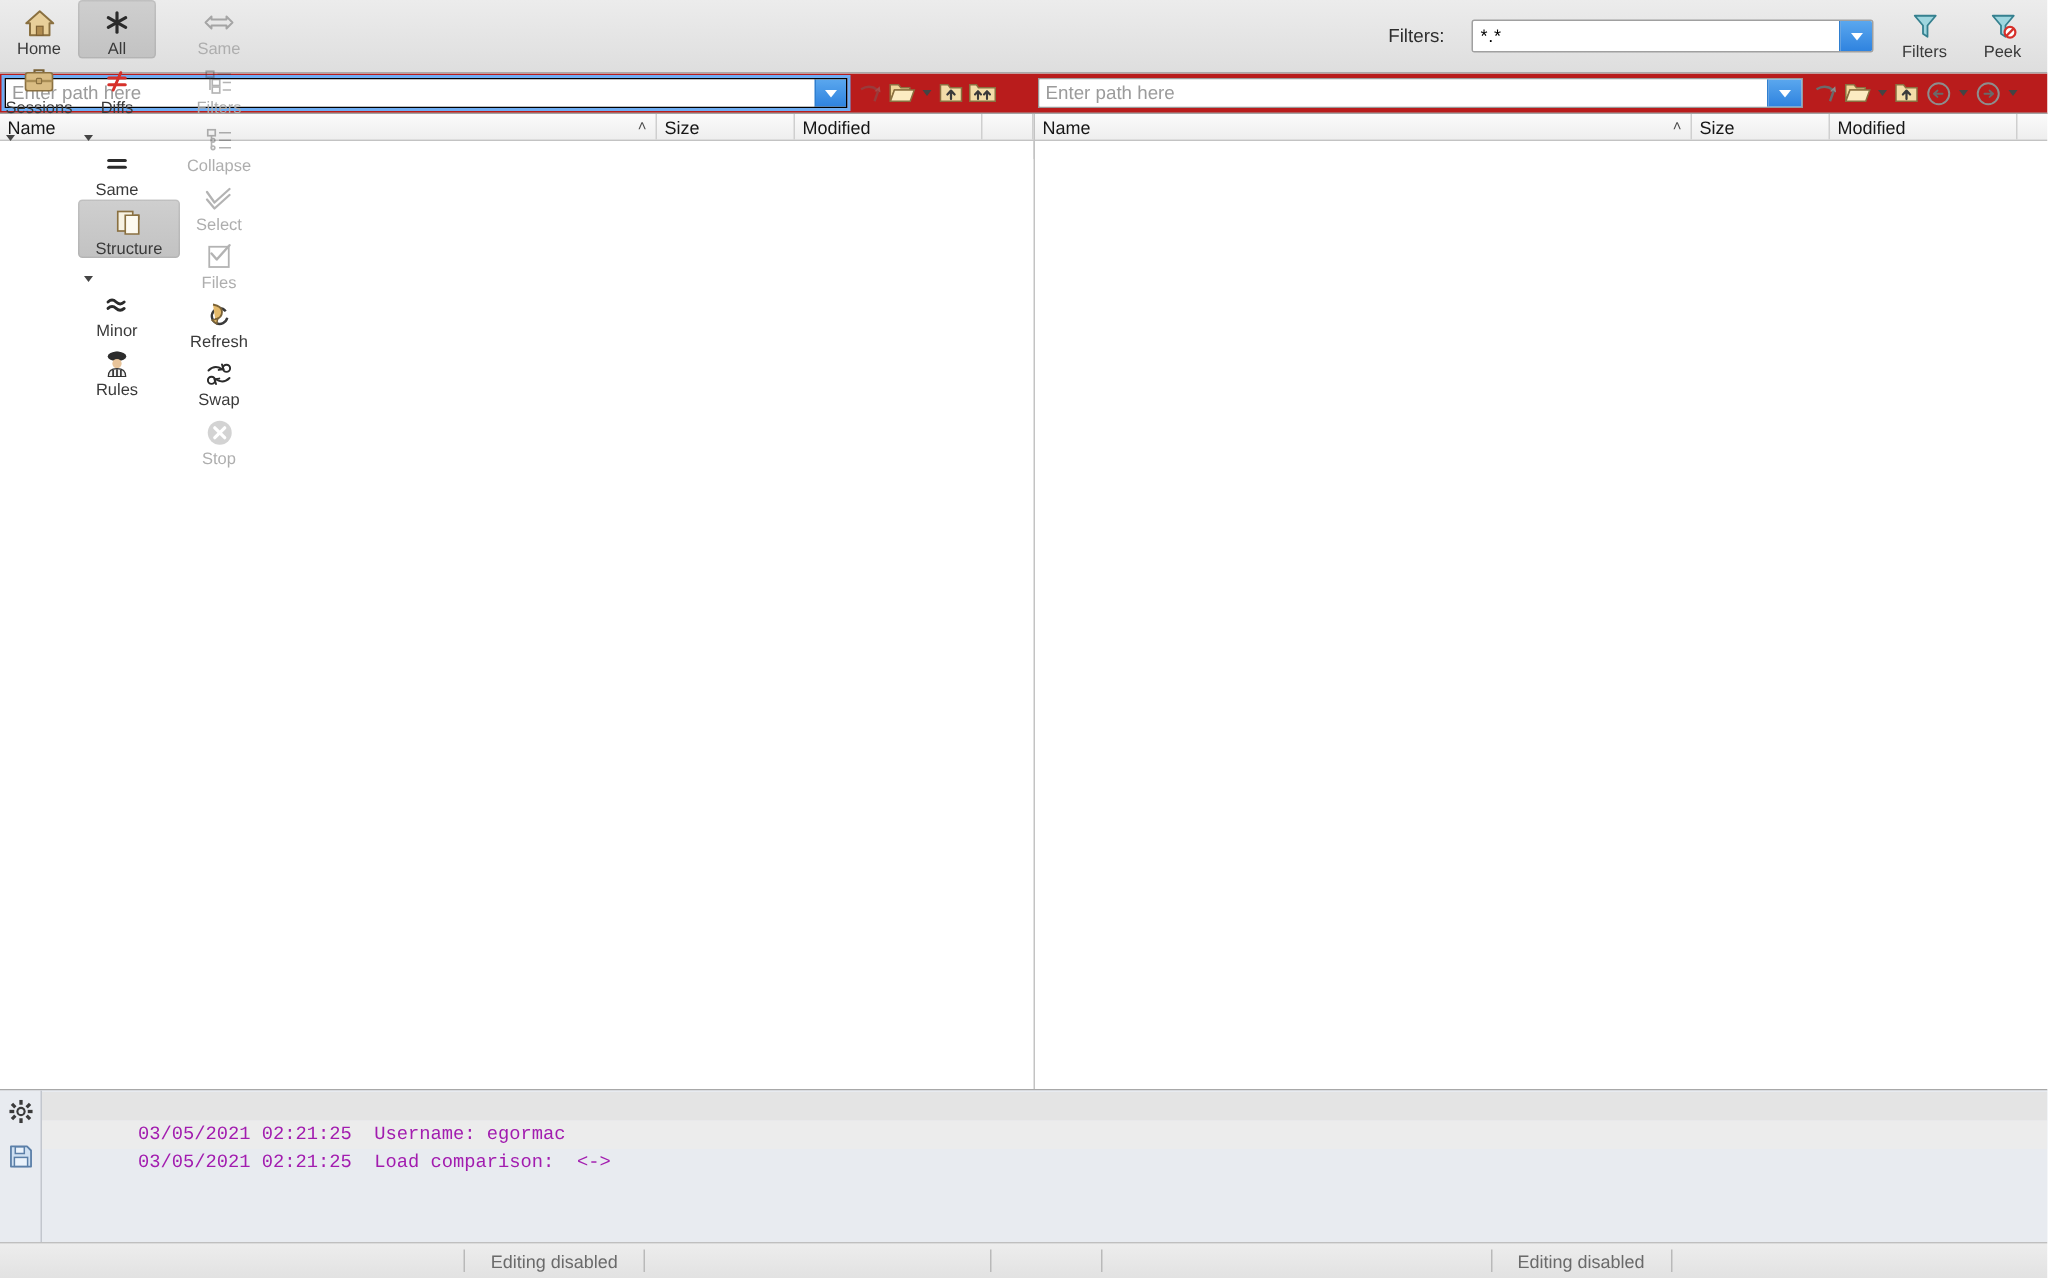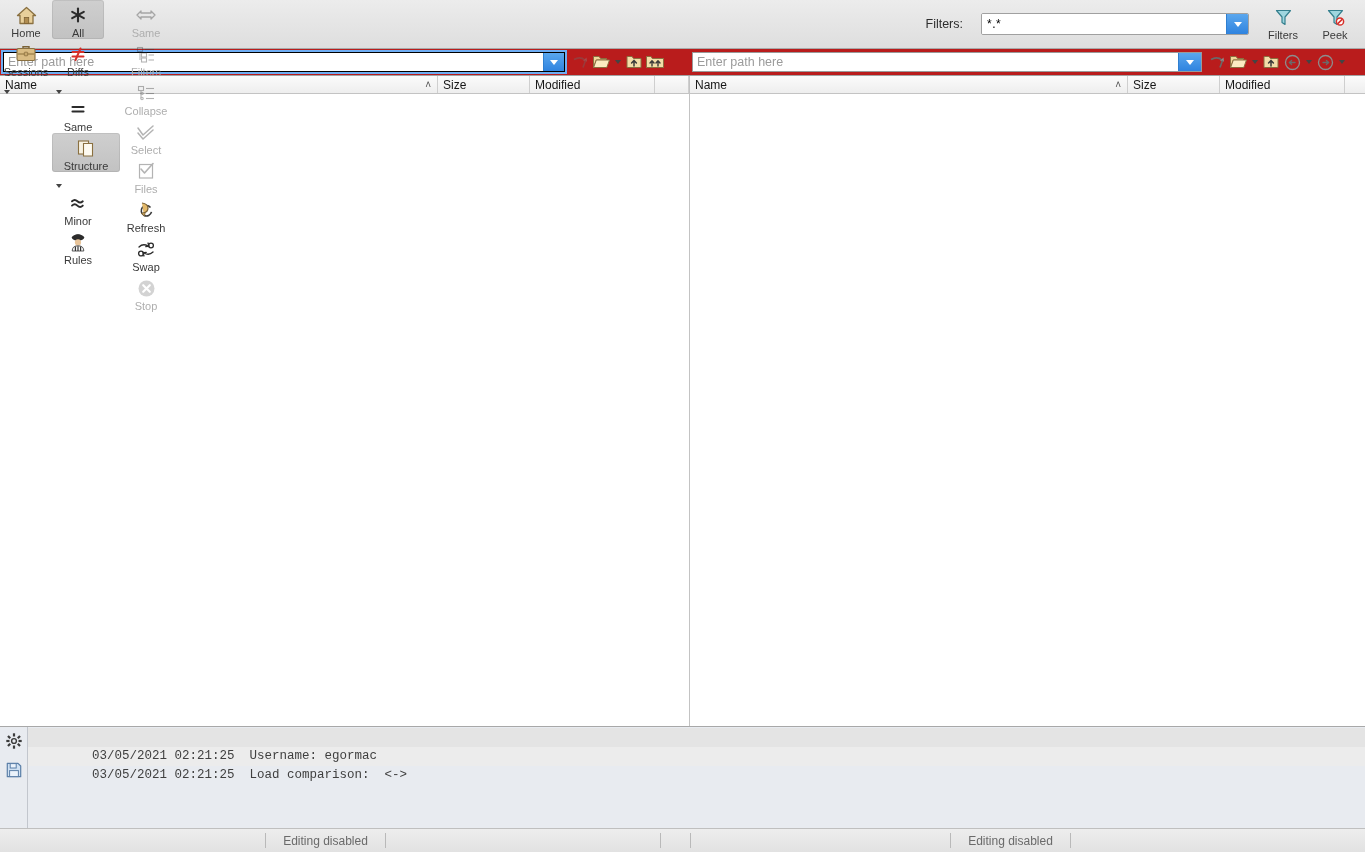--- a/index.html
+++ b/index.html
@@ -297,38 +297,38 @@
     background: #e8ebf0;
     border-left: 1px solid #c2c6cd;
     overflow: hidden;
     padding-top: 1px;
   }
   .logline {
     height: 19px;
     line-height: 19px;
     font-family: "Liberation Mono", monospace;
     font-size: 12.5px;
-    color: #404040;
+    color: #a21caf;
     white-space: pre;
     padding-left: 4px;
     box-sizing: border-box;
   }
   .logline.a { background: #e4e4e4; }
   .logline.b { background: #ececec; }
 
   
   .statusbar {
     height: 23px;
     flex: 0 0 auto;
     background: linear-gradient(to bottom, #ededed 0%, #e2e2e2 100%);
     border-top: 1px solid #bfbfbf;
     display: flex;
     align-items: center;
   }
-  .sbside { height: 23px; display: flex; align-items: center; }
+  .sbside { height: 23px; display: flex; align-items: center; margin-left: 44px; }
   .sbside.left { width: 690px; }
   .sbside.right { width: 675px; }
   .sbcell {
     height: 15px;
     display: flex;
     align-items: center;
     justify-content: center;
     font-size: 12px;
     color: #6a6a6a;
     border-left: 1px solid #b9b9b9;

